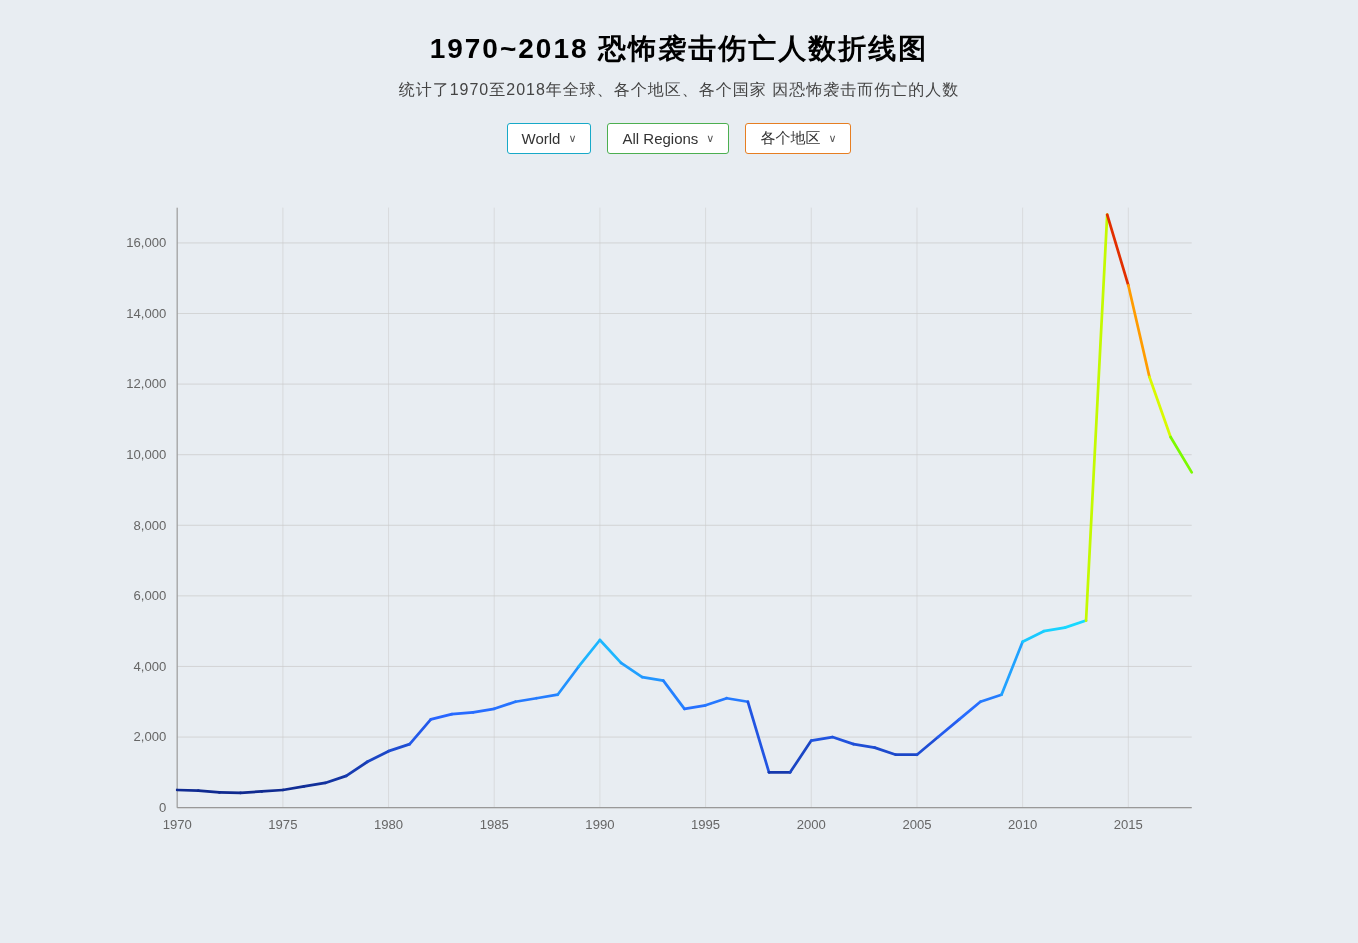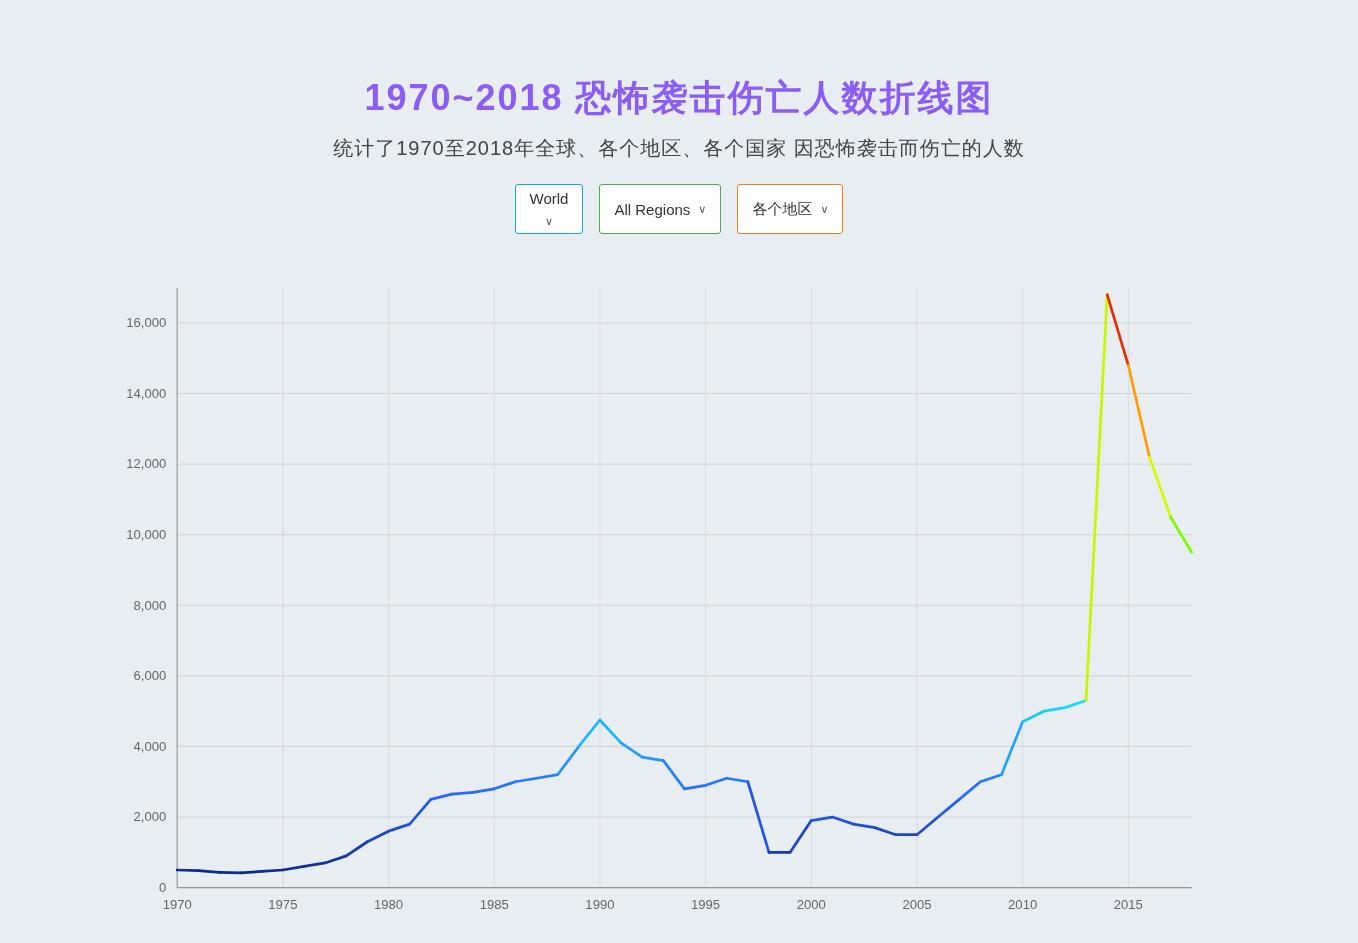--- a/index.html
+++ b/index.html
@@ -6,49 +6,48 @@
     body {
       background: #e8edf2;
       font-family: 'Microsoft YaHei', SimHei, Arial, sans-serif;
       display: flex;
       flex-direction: column;
       align-items: center;
       min-height: 943px;
       padding: 30px 20px;
     }
     .title {
-      font-size: 36px;
+      font-size: 28px;
       font-weight: bold;
-      color: #8b5cf6;
+      color: #000000;
       margin-bottom: 12px;
       letter-spacing: 2px;
-      margin-top: 44px;
     }
     .subtitle {
-      font-size: 20px;
+      font-size: 16px;
       color: #444;
       margin-bottom: 22px;
       letter-spacing: 1px;
     }
     .controls {
       display: flex;
       gap: 16px;
       margin-bottom: 30px;
     }
     .control-select {
       display: flex;
       align-items: center;
       padding: 5px 14px;
       border-radius: 3px;
       font-size: 15px;
       background: white;
       cursor: pointer;
       gap: 8px;
     }
-    .control-select.blue { border: 1.5px solid #17a9c8; color: #333; flex-direction: column; }
+    .control-select.blue { border: 1.5px solid #17a9c8; color: #333; }
     .control-select.green { border: 1.5px solid #4caf50; color: #333; align-items: center; }
     .control-select.orange { border: 1.5px solid #e67e22; color: #333; }
     .chevron { font-size: 11px; color: #555; }
     .chart-container {
       width: 1200px;
       position: relative;
       background: transparent;
     }
     .chart-svg {
       width: 100%;

